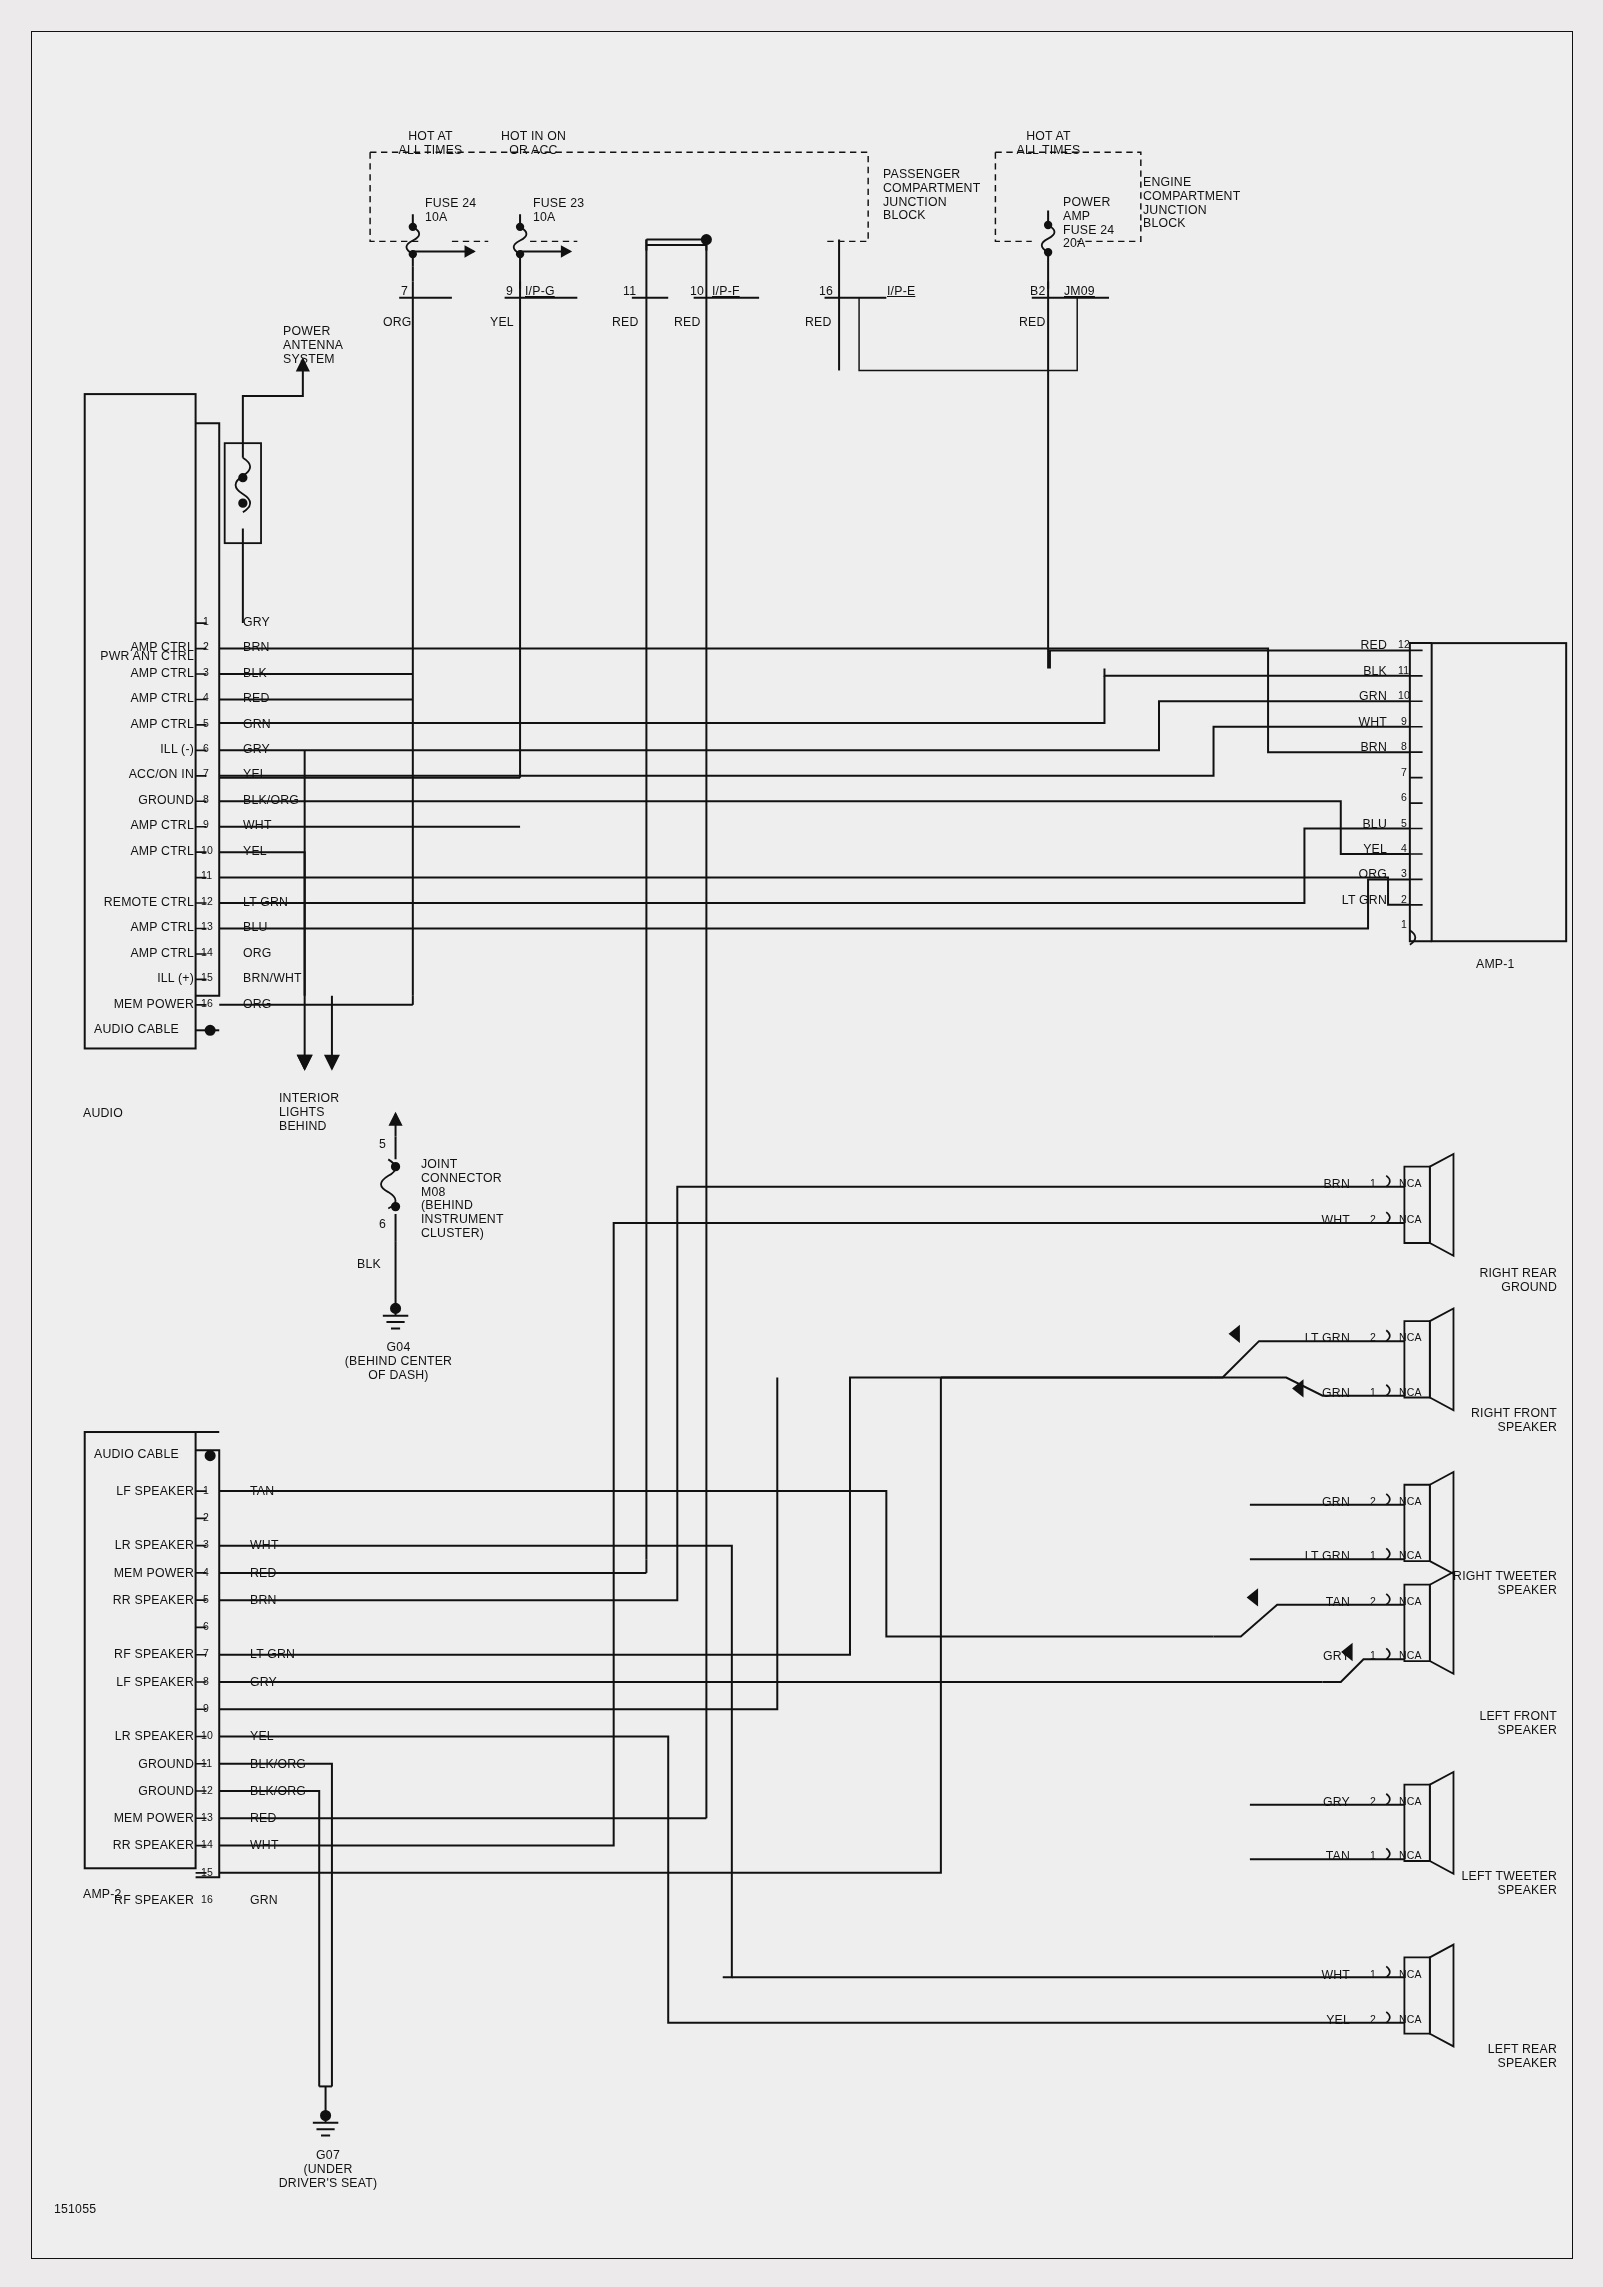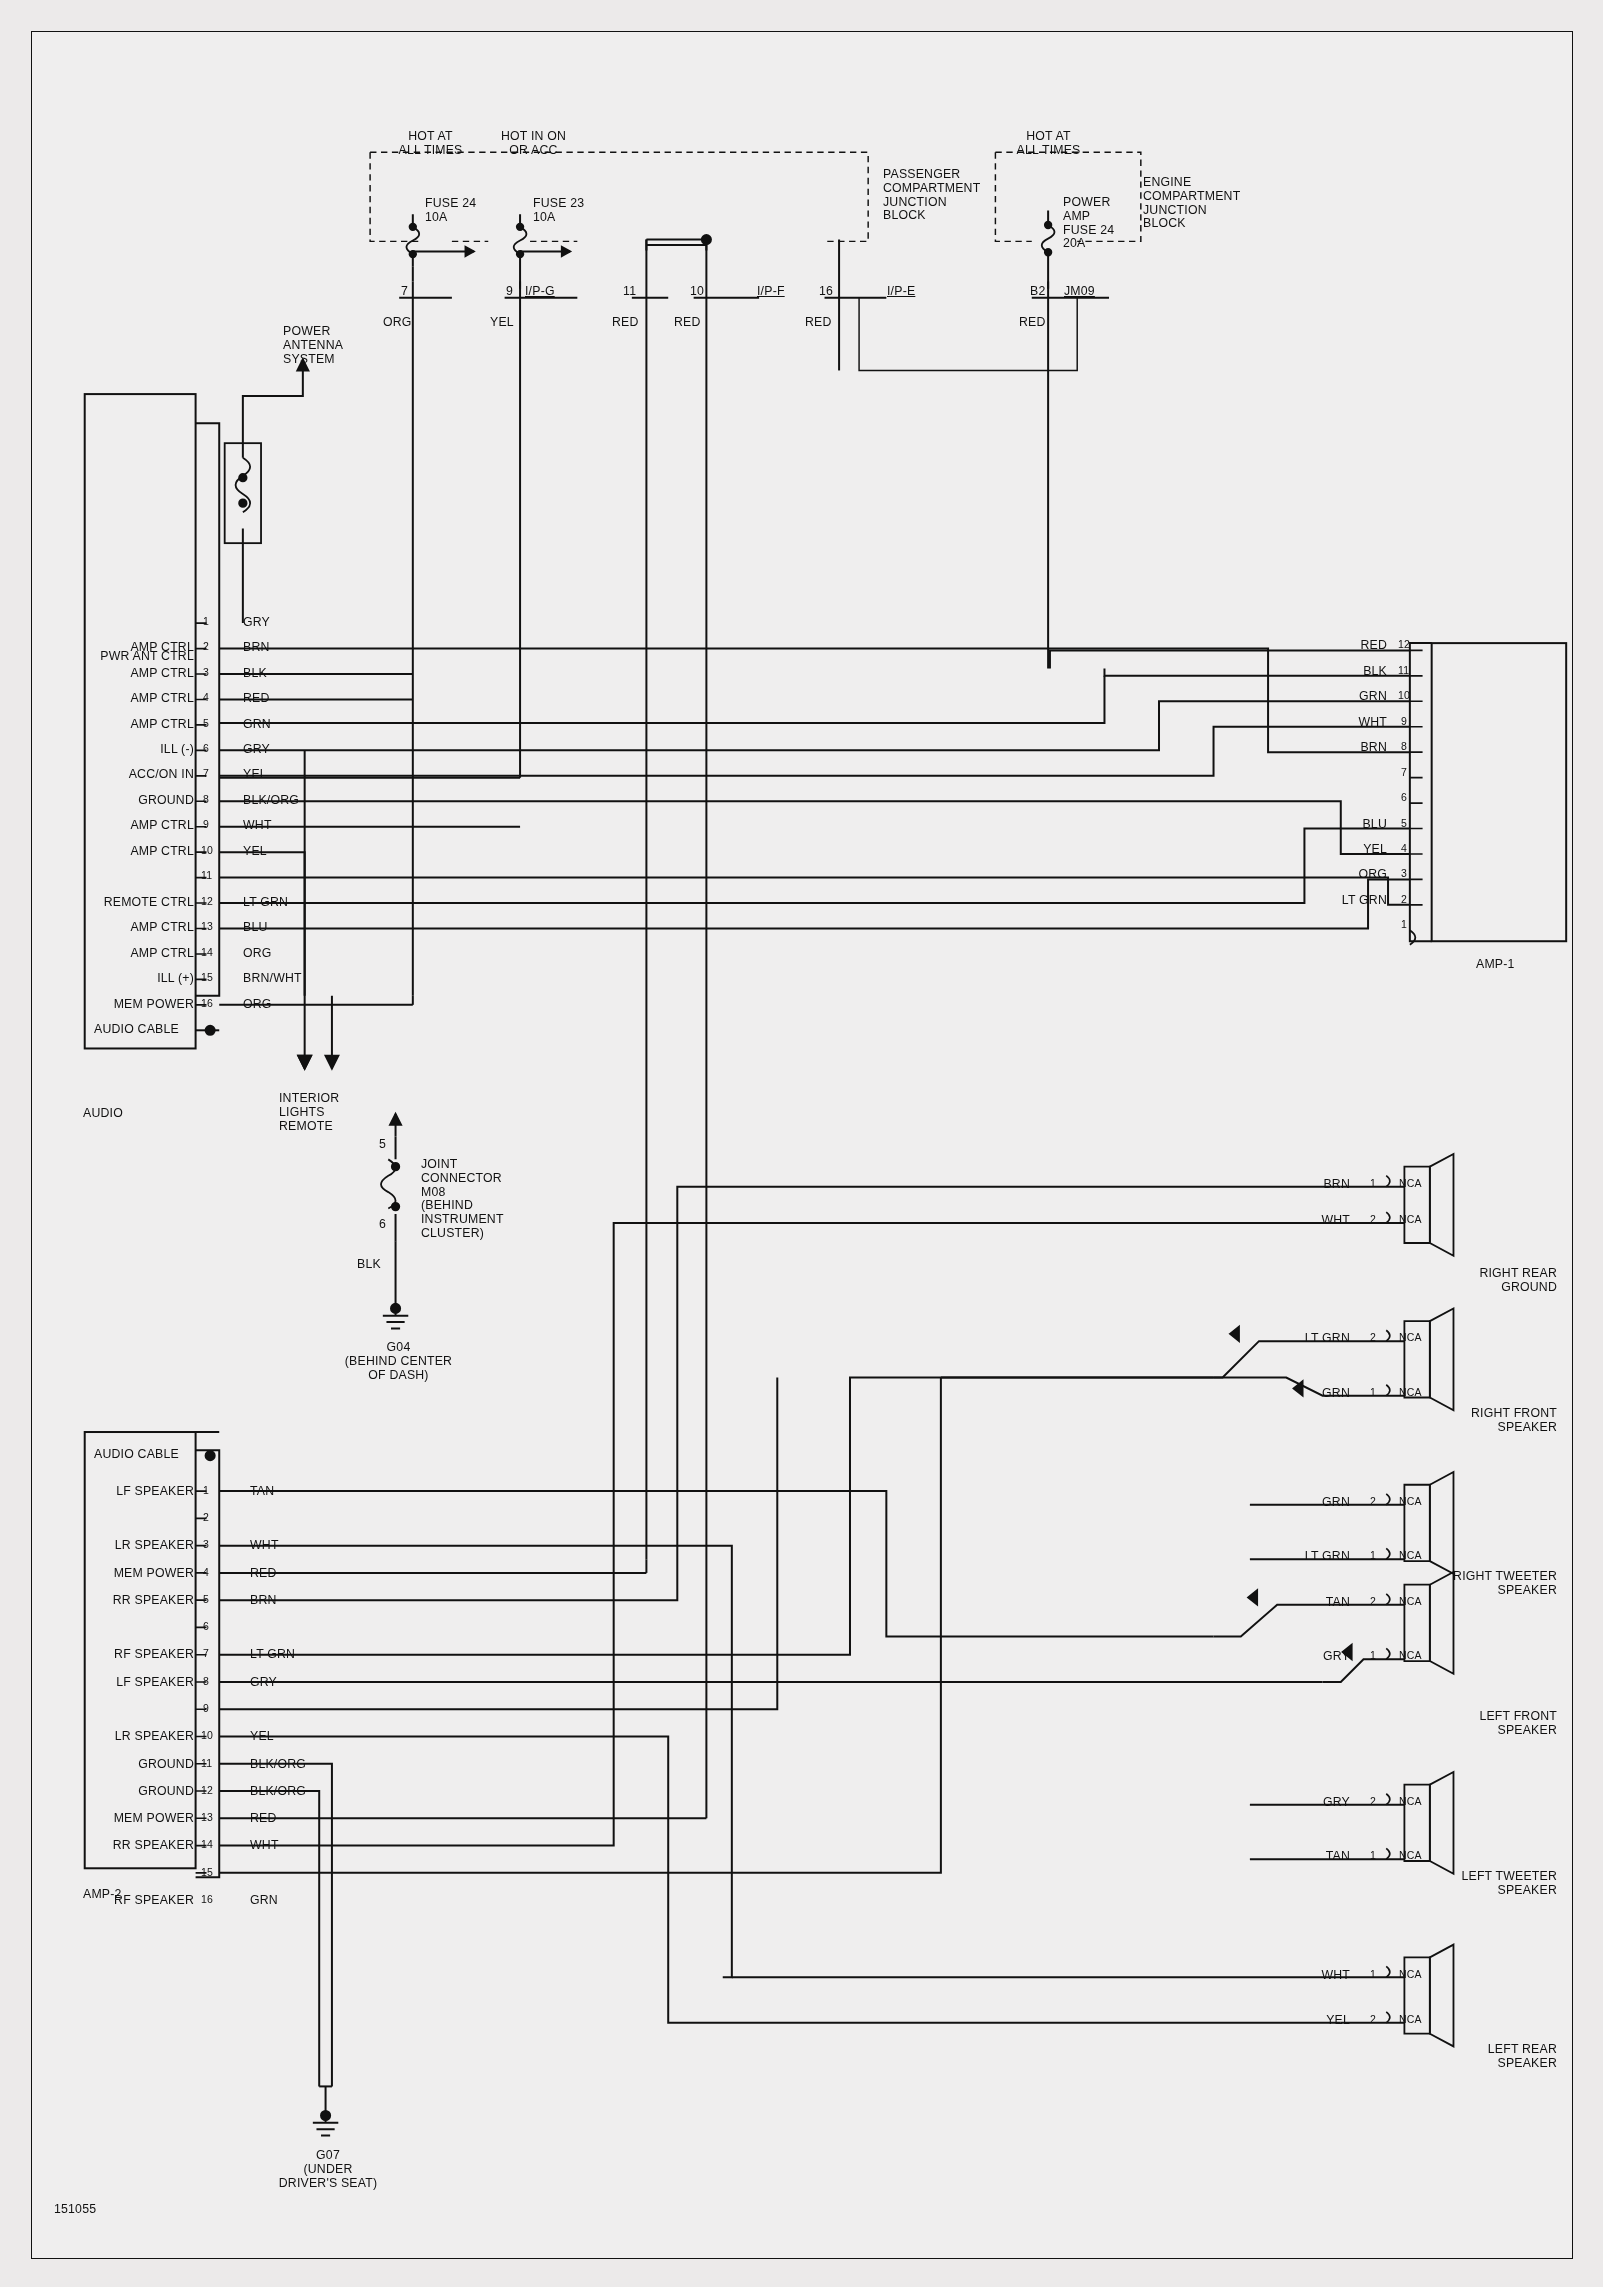--- a/index.html
+++ b/index.html
@@ -227,39 +227,39 @@
   <div class="lbl" style="left:1111px;top:144px;">ENGINE
 COMPARTMENT
 JUNCTION
 BLOCK</div>
 
   <div class="lbl" style="left:369px;top:253px;">7</div>
   <div class="lbl" style="left:474px;top:253px;">9</div>
   <div class="lbl" style="left:493px;top:253px;text-decoration:underline;">I/P-G</div>
   <div class="lbl" style="left:591px;top:253px;">11</div>
   <div class="lbl" style="left:658px;top:253px;">10</div>
-  <div class="lbl" style="left:680px;top:253px;text-decoration:underline;margin-left:45px;">I/P-F</div>
+  <div class="lbl" style="left:680px;top:253px;text-decoration:underline;">I/P-F</div>
   <div class="lbl" style="left:787px;top:253px;">16</div>
   <div class="lbl" style="left:814px;top:253px;text-decoration:underline;margin-left:41px;">I/P-E</div>
   <div class="lbl" style="left:998px;top:253px;text-align:center;">B2</div>
   <div class="lbl" style="left:1032px;top:253px;text-decoration:underline;">JM09</div>
 
   <div class="lbl" style="left:351px;top:284px;">ORG</div>
   <div class="lbl" style="left:458px;top:284px;">YEL</div>
   <div class="lbl" style="left:580px;top:284px;">RED</div>
   <div class="lbl" style="left:642px;top:284px;">RED</div>
   <div class="lbl" style="left:773px;top:284px;">RED</div>
   <div class="lbl" style="left:987px;top:284px;">RED</div>
 
   <div class="lbl" style="left:251px;top:293px;">POWER
 ANTENNA
 SYSTEM</div>
   <div class="lbl" style="left:247px;top:1060px;">INTERIOR
 LIGHTS
-REMOTE</div>
+BEHIND</div>
 
   <div class="lbl" style="left:347px;top:1106px;">5</div>
   <div class="lbl" style="left:347px;top:1186px;">6</div>
   <div class="lbl" style="left:389px;top:1126px;">JOINT
 CONNECTOR
 M08
 (BEHIND
 INSTRUMENT
 CLUSTER)</div>
   <div class="lbl" style="left:325px;top:1226px;">BLK</div>

